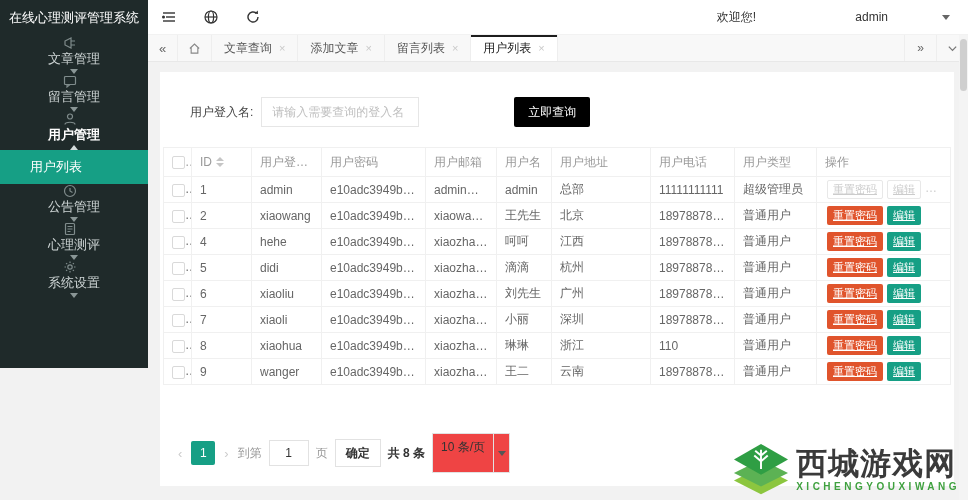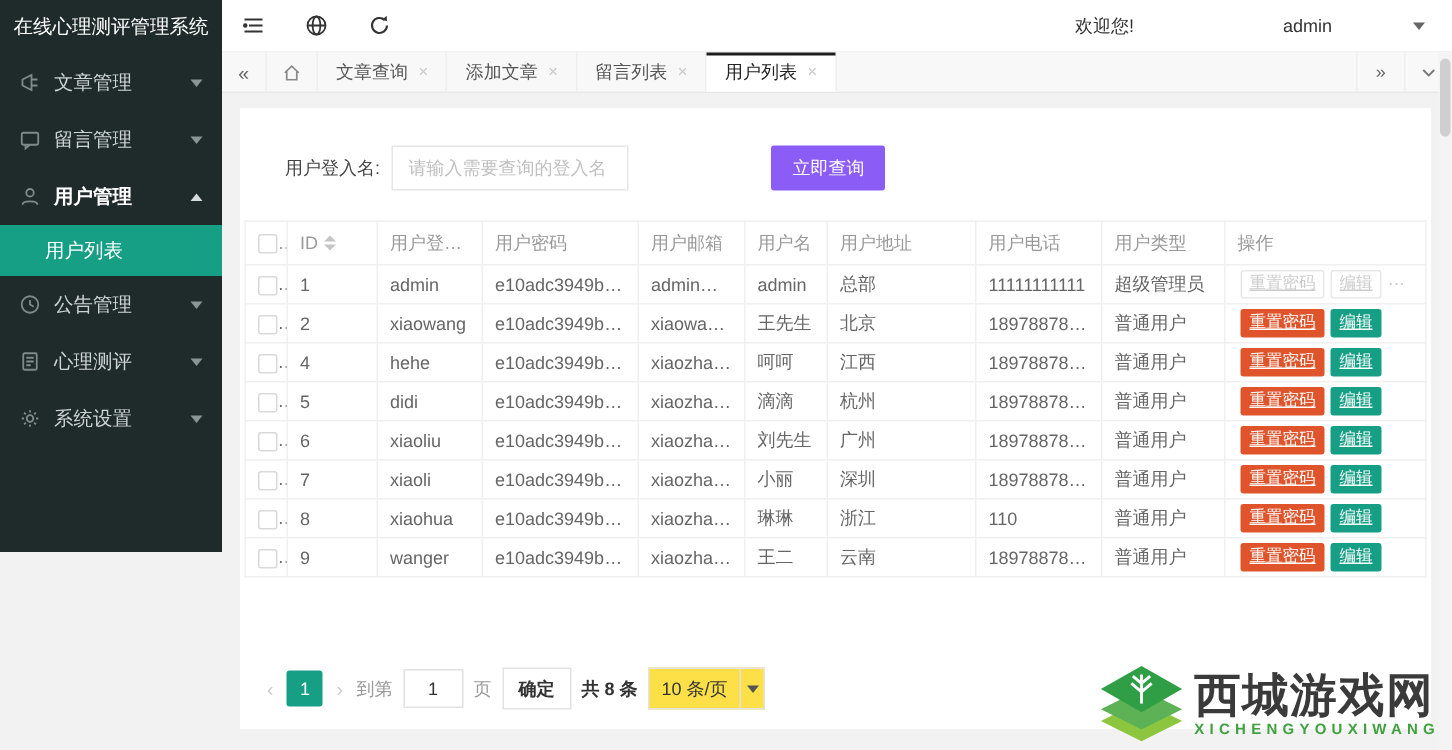--- a/index.html
+++ b/index.html
@@ -4,21 +4,21 @@
 <style>
   * { box-sizing: border-box; margin: 0; padding: 0; }
   html,body { width: 968px; height: 500px; overflow: hidden; }
   body {
     font-family: "Liberation Sans", "DejaVu Sans", sans-serif;
     font-size: 12px; background: #f2f2f2; position: relative; color:#333;
   }
   
   .sidebar { position:absolute; left:0; top:0; width:148px; height:368px; background:#1f2a2a; z-index:5; }
   .sidebar-title { height:36px; line-height:36px; text-align:center; color:#fff; font-size:13px; white-space:nowrap; }
-  .menu-item { height:38px; display:flex; align-items:center; padding:0 13px; color:#cdd4d4; font-size:13px; cursor:pointer; }
+  .menu-item { height:38px; display:flex; align-items:center; padding:0 13px; color:#cdd4d4; font-size:13px; cursor:pointer;flex-direction:column; }
   .menu-item.expanded { color:#fff; font-weight:bold; }
   .menu-item .mi-icon { width:14px; height:14px; margin-right:9px; display:inline-flex; color:#7f8b8b; flex:0 0 14px; }
   .menu-item .mi-label { flex:1; white-space:nowrap; }
   .caret-down { width:0; height:0; border-left:4px solid transparent; border-right:4px solid transparent; border-top:5px solid #8a9696; }
   .caret-up   { width:0; height:0; border-left:4px solid transparent; border-right:4px solid transparent; border-bottom:5px solid #d5dcdc; }
   .submenu-item { height:34px; line-height:34px; padding-left:30px; color:#c3caca; font-size:13px; cursor:pointer; }
   .submenu-item.active { background:#169f85; color:#fff; }
   
   .topbar { position:absolute; left:148px; right:0; top:0; height:35px; background:#fff; display:flex; align-items:center; border-bottom:1px solid #f2f2f2; }
   .topbar-icon { padding:0 13px; height:35px; display:flex; align-items:center; cursor:pointer; color:#333; }
@@ -34,21 +34,21 @@
   .tab.active::before { content:""; position:absolute; left:0; right:0; top:0; height:2px; background:#1d1d1d; }
   .tabbar-right { margin-left:auto; display:flex; }
   .tab-ctrl-r { width:32px; display:flex; align-items:center; justify-content:center; color:#666; border-left:1px solid #eee; cursor:pointer; }
   
   .content { position:absolute; left:148px; right:10px; top:62px; bottom:0; padding:10px 4px 14px 12px; }
   .panel { background:#fff; width:100%; height:100%; position:relative; }
   .search-row { display:flex; align-items:center; padding:25px 0 20px 30px; }
   .search-label { color:#444; font-size:12px; margin-right:8px; }
   .search-input { width:158px; height:30px; border:1px solid #e6e6e6; padding:0 10px; font-size:12px; color:#333; outline:none; font-family:inherit; }
   .search-input::placeholder { color:#bfbfbf; }
-  .query-btn { margin-left:95px; height:30px; padding:0 14px; background:#8b5cf6; color:#fff; border:none; border-radius:2px; font-size:12px; cursor:pointer; font-family:inherit; }
+  .query-btn { margin-left:95px; height:30px; padding:0 14px; background:#000000; color:#fff; border:none; border-radius:2px; font-size:12px; cursor:pointer; font-family:inherit; }
   
   table.user-table { border-collapse:collapse; table-layout:fixed; width:calc(100% - 6px); margin:0 3px; }
   .user-table th, .user-table td { border:1px solid #f0f0f0; padding:0 8px; white-space:nowrap; overflow:hidden; text-overflow:ellipsis; }
   .user-table th { height:29px; font-weight:normal; color:#999; text-align:left; font-size:12px; background:#fff; }
   .user-table td { height:26px; color:#666; font-size:12px; }
   .cell-cb { text-align:center; }
   .checkbox { display:inline-block; width:13px; height:13px; border:1px solid #d9d9d9; border-radius:2px; background:#fff; vertical-align:middle; cursor:pointer; }
   .th-id { display:flex; align-items:center; gap:4px; }
   .sort-icon { display:inline-flex; flex-direction:column; gap:2px; }
   .sort-icon i { width:0; height:0; border-left:4px solid transparent; border-right:4px solid transparent; display:block; }
@@ -59,21 +59,21 @@
   .btn-orange { background:#e0542c; }
   .btn-teal { background:#169f85; }
   .btn-disabled { background:#fff; color:#ccc; border:1px solid #e8e8e8; padding:2px 5px; cursor:not-allowed; }
   
   .pagination { position:absolute; left:16px; bottom:13px; display:flex; align-items:center; gap:7px; color:#666; }
   .page-arrow { color:#ccc; font-size:13px; padding:0 2px; cursor:pointer; }
   .page-cur { width:24px; height:24px; line-height:24px; text-align:center; background:#169f85; color:#fff; border-radius:2px; cursor:default; }
   .goto-input { width:40px; height:26px; border:1px solid #e2e2e2; text-align:center; font-size:12px; color:#333; outline:none; font-family:inherit; }
   .confirm-btn { height:28px; padding:0 10px; background:#fff; border:1px solid #e2e2e2; font-weight:bold; color:#333; font-size:12px; cursor:pointer; font-family:inherit; }
   .total-text { font-weight:bold; color:#333; }
-  .perpage { display:flex; align-items:stretch; border:1px solid #e2e2e2; height:28px; cursor:pointer; background:#fde047; }
+  .perpage { display:flex; align-items:stretch; border:1px solid #e2e2e2; height:40px; cursor:pointer; background:#ef4444; }
   .perpage-val { padding:0 8px; line-height:26px; color:#333; }
   .perpage-arrow { width:16px; border-left:1px solid #e2e2e2; display:flex; align-items:center; justify-content:center; }
   .perpage-arrow i { width:0; height:0; border-left:4px solid transparent; border-right:4px solid transparent; border-top:5px solid #555; }
   
   .watermark { position:absolute; right:8px; bottom:2px; display:flex; align-items:center; z-index:9; }
   .wm-logo { width:58px; height:56px; margin-right:6px; flex:0 0 58px; }
   .wm-title { font-size:31px; font-weight:bold; color:#3a3a3a; line-height:1.05; letter-spacing:1px; font-family:"Liberation Sans","DejaVu Sans",sans-serif; }
   .wm-sub { font-size:10px; font-weight:bold; color:#3fa13f; letter-spacing:3.5px; margin-top:1px; }
   
   .scrollbar { position:absolute; right:0; top:35px; bottom:0; width:9px; background:#f4f4f4; z-index:8; }

